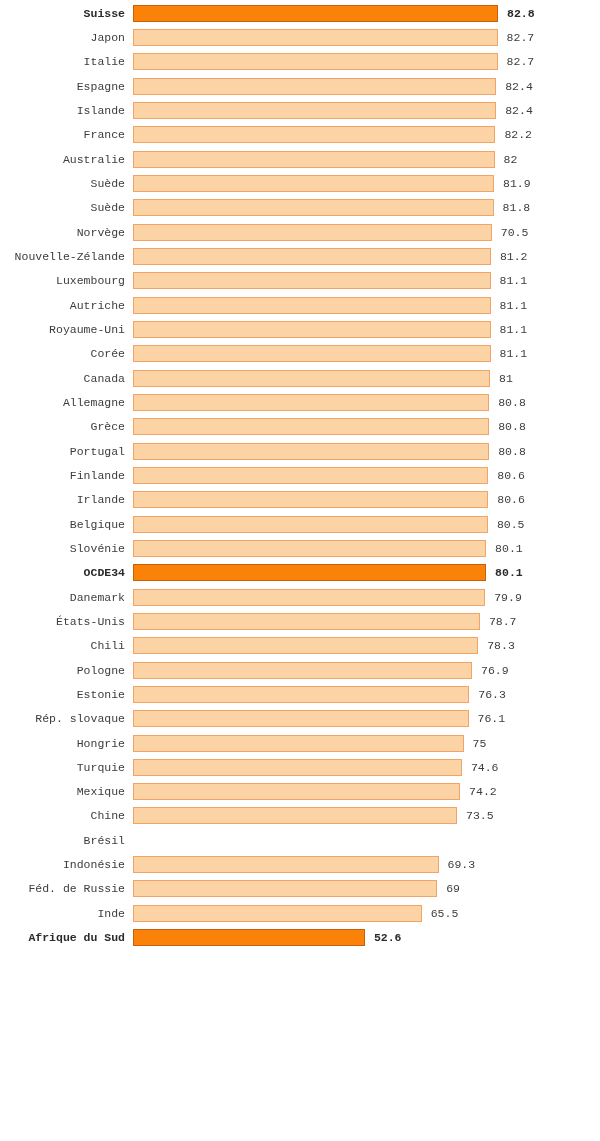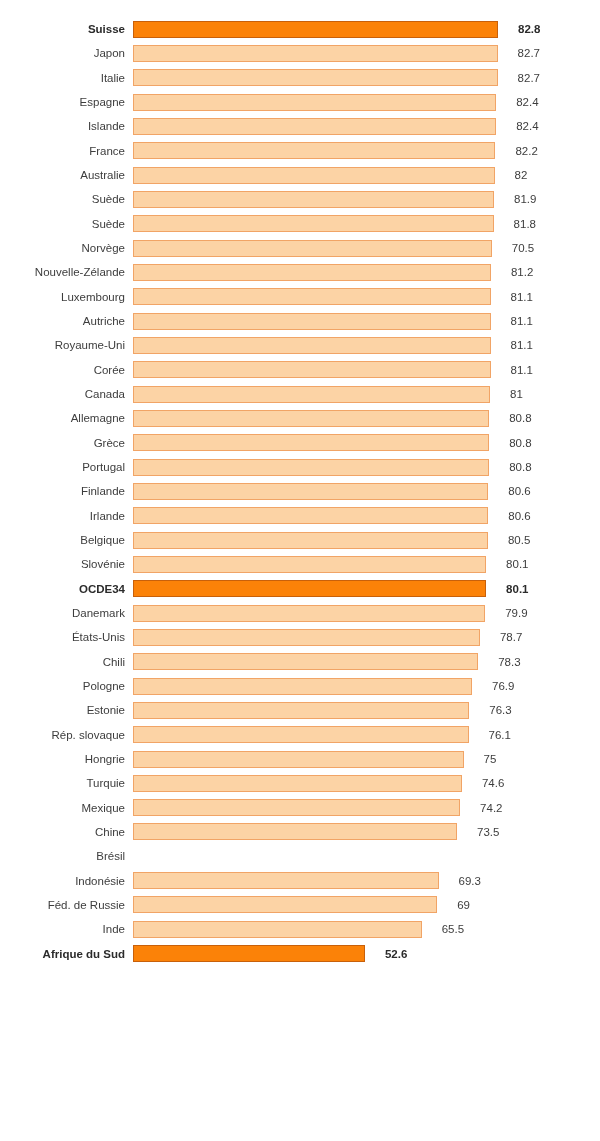--- a/index.html
+++ b/index.html
@@ -7,23 +7,24 @@
   #canvas {
     position: relative;
     width: 600px;
     height: 1141px;
     background: #ffffff;
     overflow: hidden;
     font-family: "Liberation Sans", "DejaVu Sans", sans-serif;
   }
   #chart {
     position: absolute;
-    top: 17px;
+    top: 1px;
     left: 0;
     right: 0;
+    font-family: Liberation Mono, monospace;
   }
   .row {
     display: flex;
     align-items: center;
     height: 24.33px;
   }
   .country {
     width: 125px;
     flex: 0 0 125px;
     text-align: right;
@@ -37,21 +38,21 @@
     margin-left: 8px;
     flex: 1 1 auto;
     height: 100%;
   }
   .bar {
     height: 17px;
     border: 1px solid;
     flex: 0 0 auto;
   }
   .value {
-    margin-left: 20px;
+    margin-left: 9px;
     font-size: 11.5px;
     color: #3d3d3d;
     white-space: nowrap;
   }
   .row.hl .country, .row.hl .value {
     font-weight: bold;
     color: #2b2b2b;
   }
 </style>
 </head>

